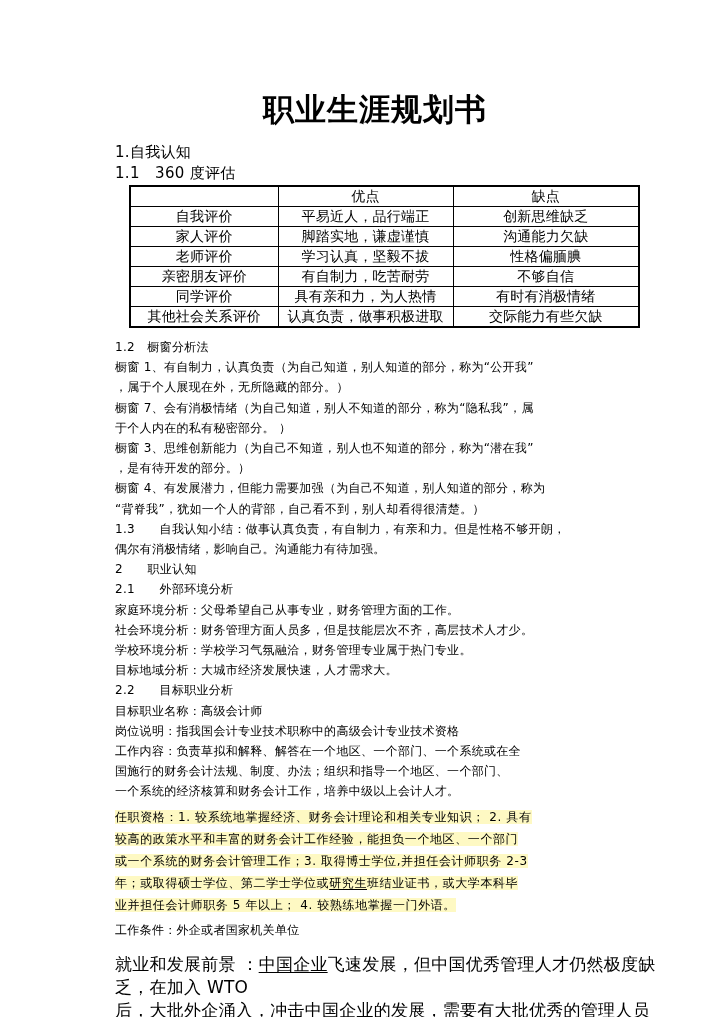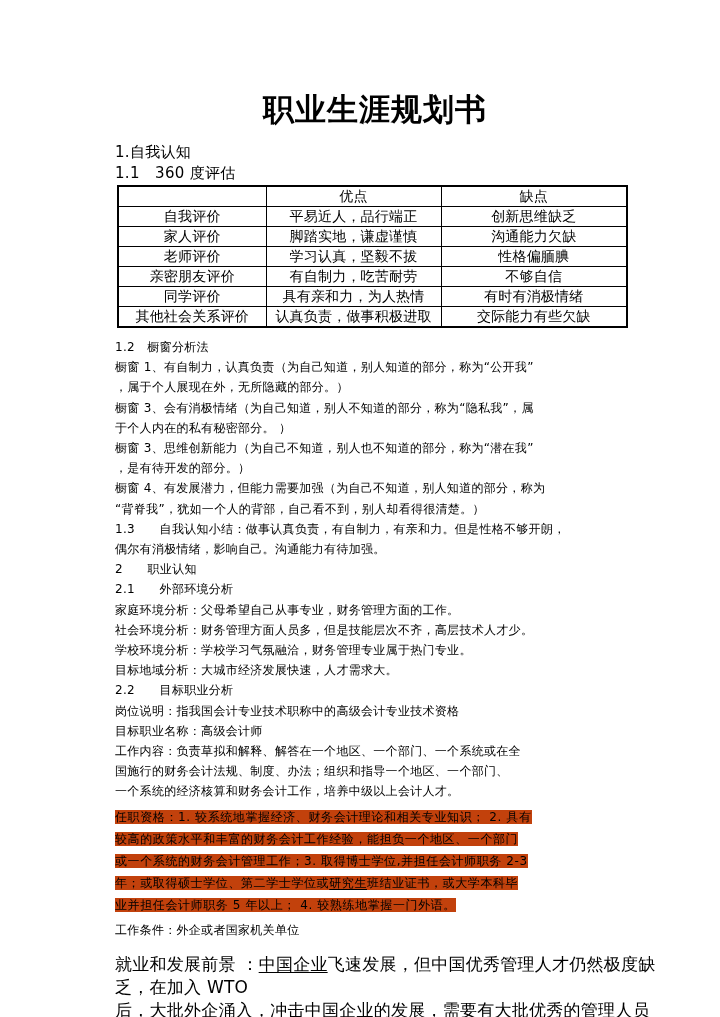--- a/index.html
+++ b/index.html
@@ -25,21 +25,21 @@
   }
   .line{
     font-size:15px;
     line-height:20.5px;
     letter-spacing:0.3px;
     white-space:pre-wrap;
   }
   table.eval{
     border-collapse:collapse;
     width:509px;
-    margin:2px 0 0 2px;
+    margin:2px 0 0 14px;
     table-layout:fixed;
   }
   table.eval,table.eval td,table.eval th{
     border:1px solid #000000;
   }
   table.eval{border-width:2px;}
   table.eval td,table.eval th{
     font-size:14px;
     font-weight:normal;
     text-align:center;
@@ -59,21 +59,21 @@
     font-size:12px;
     line-height:20.2px;
     letter-spacing:0.3px;
     white-space:pre-wrap;
   }
   .para.qual{
     line-height:22px;
     letter-spacing:0.6px;
     margin-top:4px;
   }
-  .para.qual span{background:#c2410c;}
+  .para.qual span{background:#fef9c3;}
   .para.cond{margin-top:4px;}
   .para.prospect{
     font-size:17px;
     line-height:23px;
     letter-spacing:0.25px;
     margin-top:13px;
   }
   .u{text-decoration:underline;text-underline-offset:2px;}
   .b{font-weight:bold;}
   .hlchar{background:#d9d9d9 !important;font-weight:bold;}
@@ -133,37 +133,37 @@
             <td>认真负责，做事积极进取</td>
             <td>交际能力有些欠缺</td>
           </tr>
         </tbody>
     </table>
 
     <div class="flow">
         <p class="para"><span>1.2　橱窗分析法</span></p>
         <p class="para"><span>橱窗 1、有自制力，认真负责（为自己知道，别人知道的部分，称为“公开我”
 ，属于个人展现在外，无所隐藏的部分。）</span></p>
-        <p class="para"><span>橱窗 3、会有消极情绪（为自己知道，别人不知道的部分，称为“隐私我”，属
+        <p class="para"><span>橱窗 7、会有消极情绪（为自己知道，别人不知道的部分，称为“隐私我”，属
 于个人内在的私有秘密部分。 ）</span></p>
         <p class="para"><span>橱窗 3、思维创新能力（为自己不知道，别人也不知道的部分，称为“潜在我”
 ，是有待开发的部分。）</span></p>
         <p class="para"><span>橱窗 4、有发展潜力，但能力需要加强（为自己不知道，别人知道的部分，称为
 “背脊我”，犹如一个人的背部，自己看不到，别人却看得很清楚。）</span></p>
         <p class="para"><span>1.3　　自我认知小结：做事认真负责，有自制力，有亲和力。但是性格不够开朗，
 偶尔有消极情绪，影响自己。沟通能力有待加强。</span></p>
         <p class="para"><span>2　　职业认知</span></p>
         <p class="para"><span>2.1　　外部环境分析</span></p>
         <p class="para"><span>家庭环境分析：父母希望自己从事专业，财务管理方面的工作。</span></p>
         <p class="para"><span>社会环境分析：财务管理方面人员多，但是技能层次不齐，高层技术人才少。</span></p>
         <p class="para"><span>学校环境分析：学校学习气氛融洽，财务管理专业属于热门专业。</span></p>
         <p class="para"><span>目标地域分析：大城市经济发展快速，人才需求大。</span></p>
         <p class="para"><span>2.2　　目标职业分析</span></p>
+        <p class="para"><span>目标职业名称：高级会计师</span></p>
         <p class="para"><span>岗位说明：指我国会计专业技术职称中的高级会计专业技术资格</span></p>
-        <p class="para"><span>目标职业名称：高级会计师</span></p>
         <p class="para"><span>工作内容：负责草拟和解释、解答在一个地区、一个部门、一个系统或在全
 国施行的财务会计法规、制度、办法；组织和指导一个地区、一个部门、
 一个系统的经济核算和财务会计工作，培养中级以上会计人才。</span></p>
         <p class="para qual"><span>任职资格：1. 较系统地掌握经济、财务会计理论和相关专业知识； 2. 具有
 较高的政策水平和丰富的财务会计工作经验，能担负一个地区、一个部门
 或一个系统的财务会计管理工作；3. 取得博士学位,并担任会计师职务 2-3
 年；或取得硕士学位、第二学士学位或</span><span class="u">研究生</span><span>班结业证书，或大学本科毕
 业并担任会计师职务 5 年以上； 4. 较熟练地掌握一门外语。</span></p>
         <p class="para cond"><span>工作条件：外企或者国家机关单位</span></p>
         <p class="para prospect"><span>就业和发展前景 ：</span><span class="u">中国企业</span><span>飞速发展，但中国优秀管理人才仍然极度缺乏，在加入 WTO

